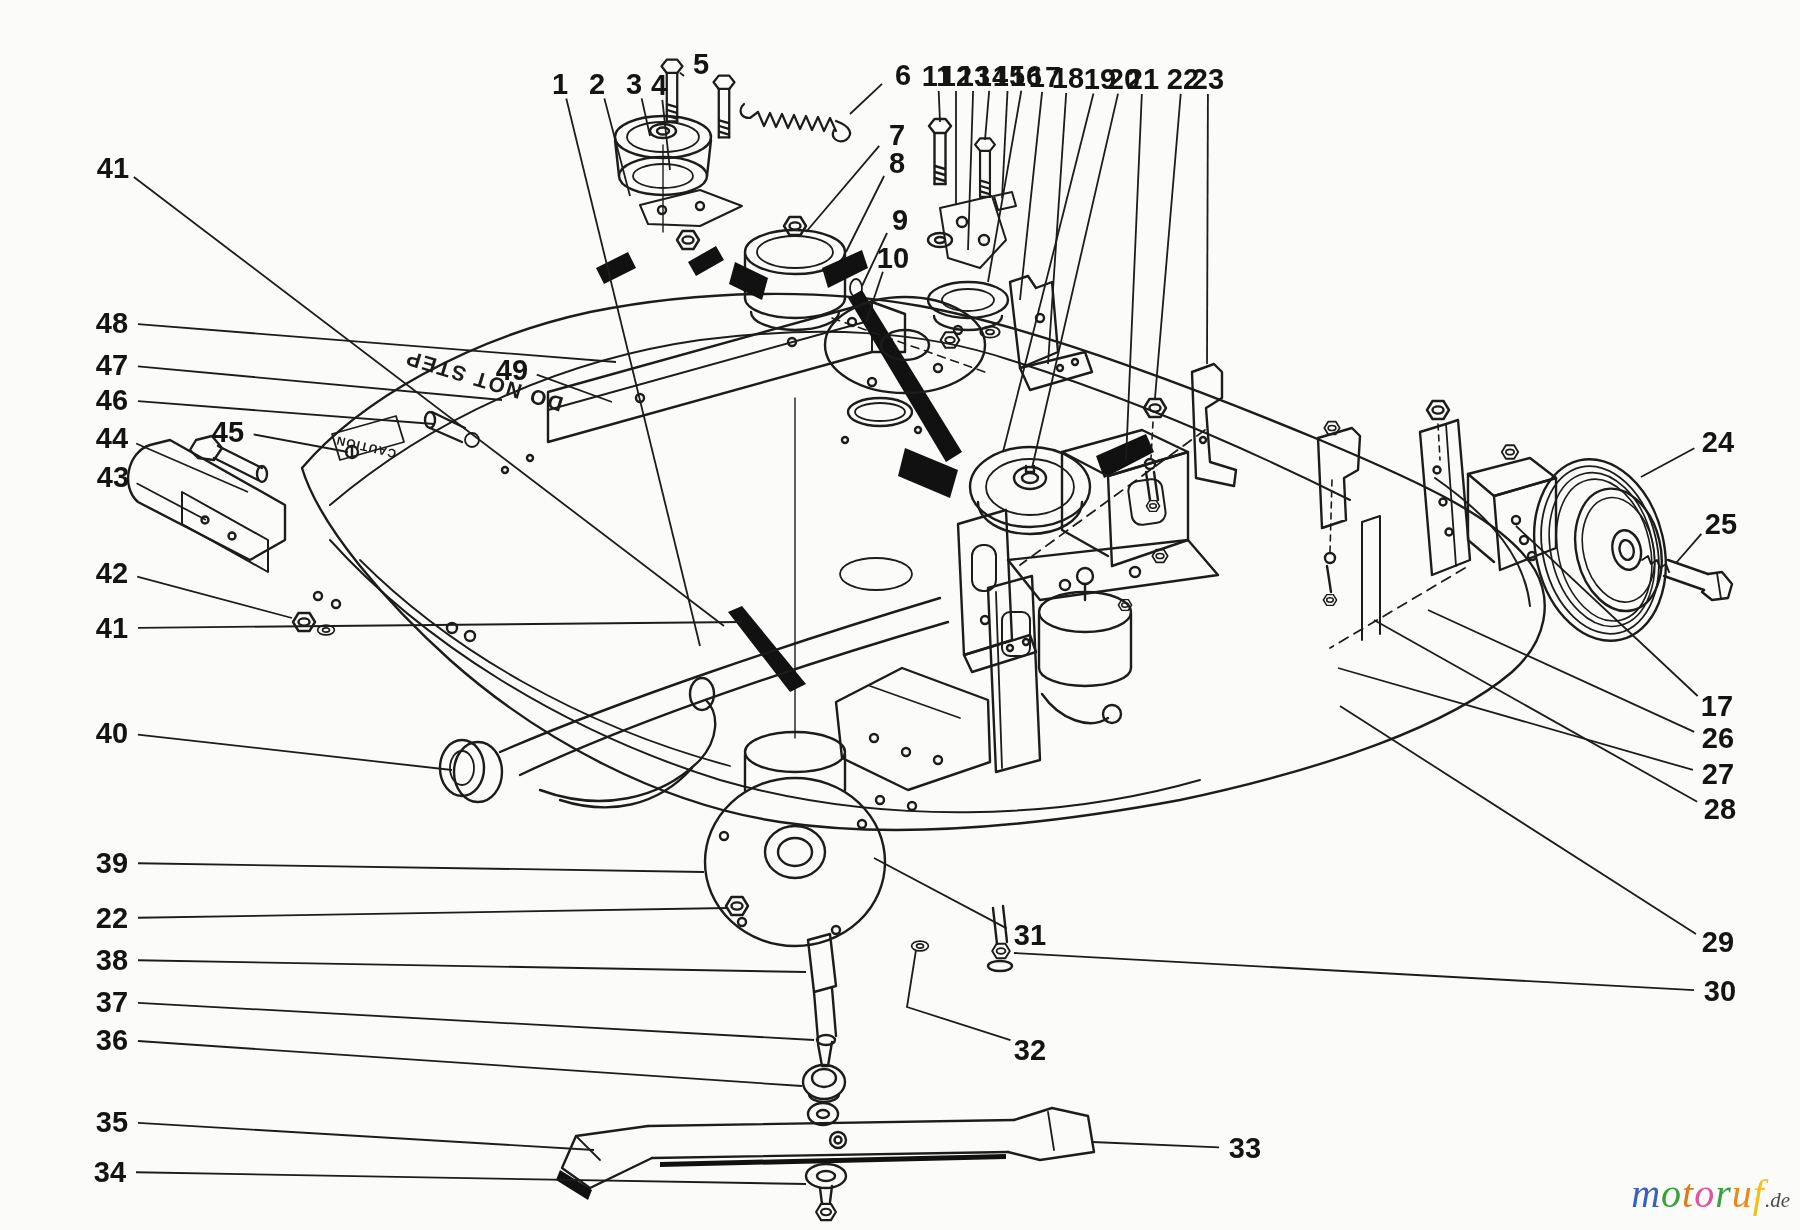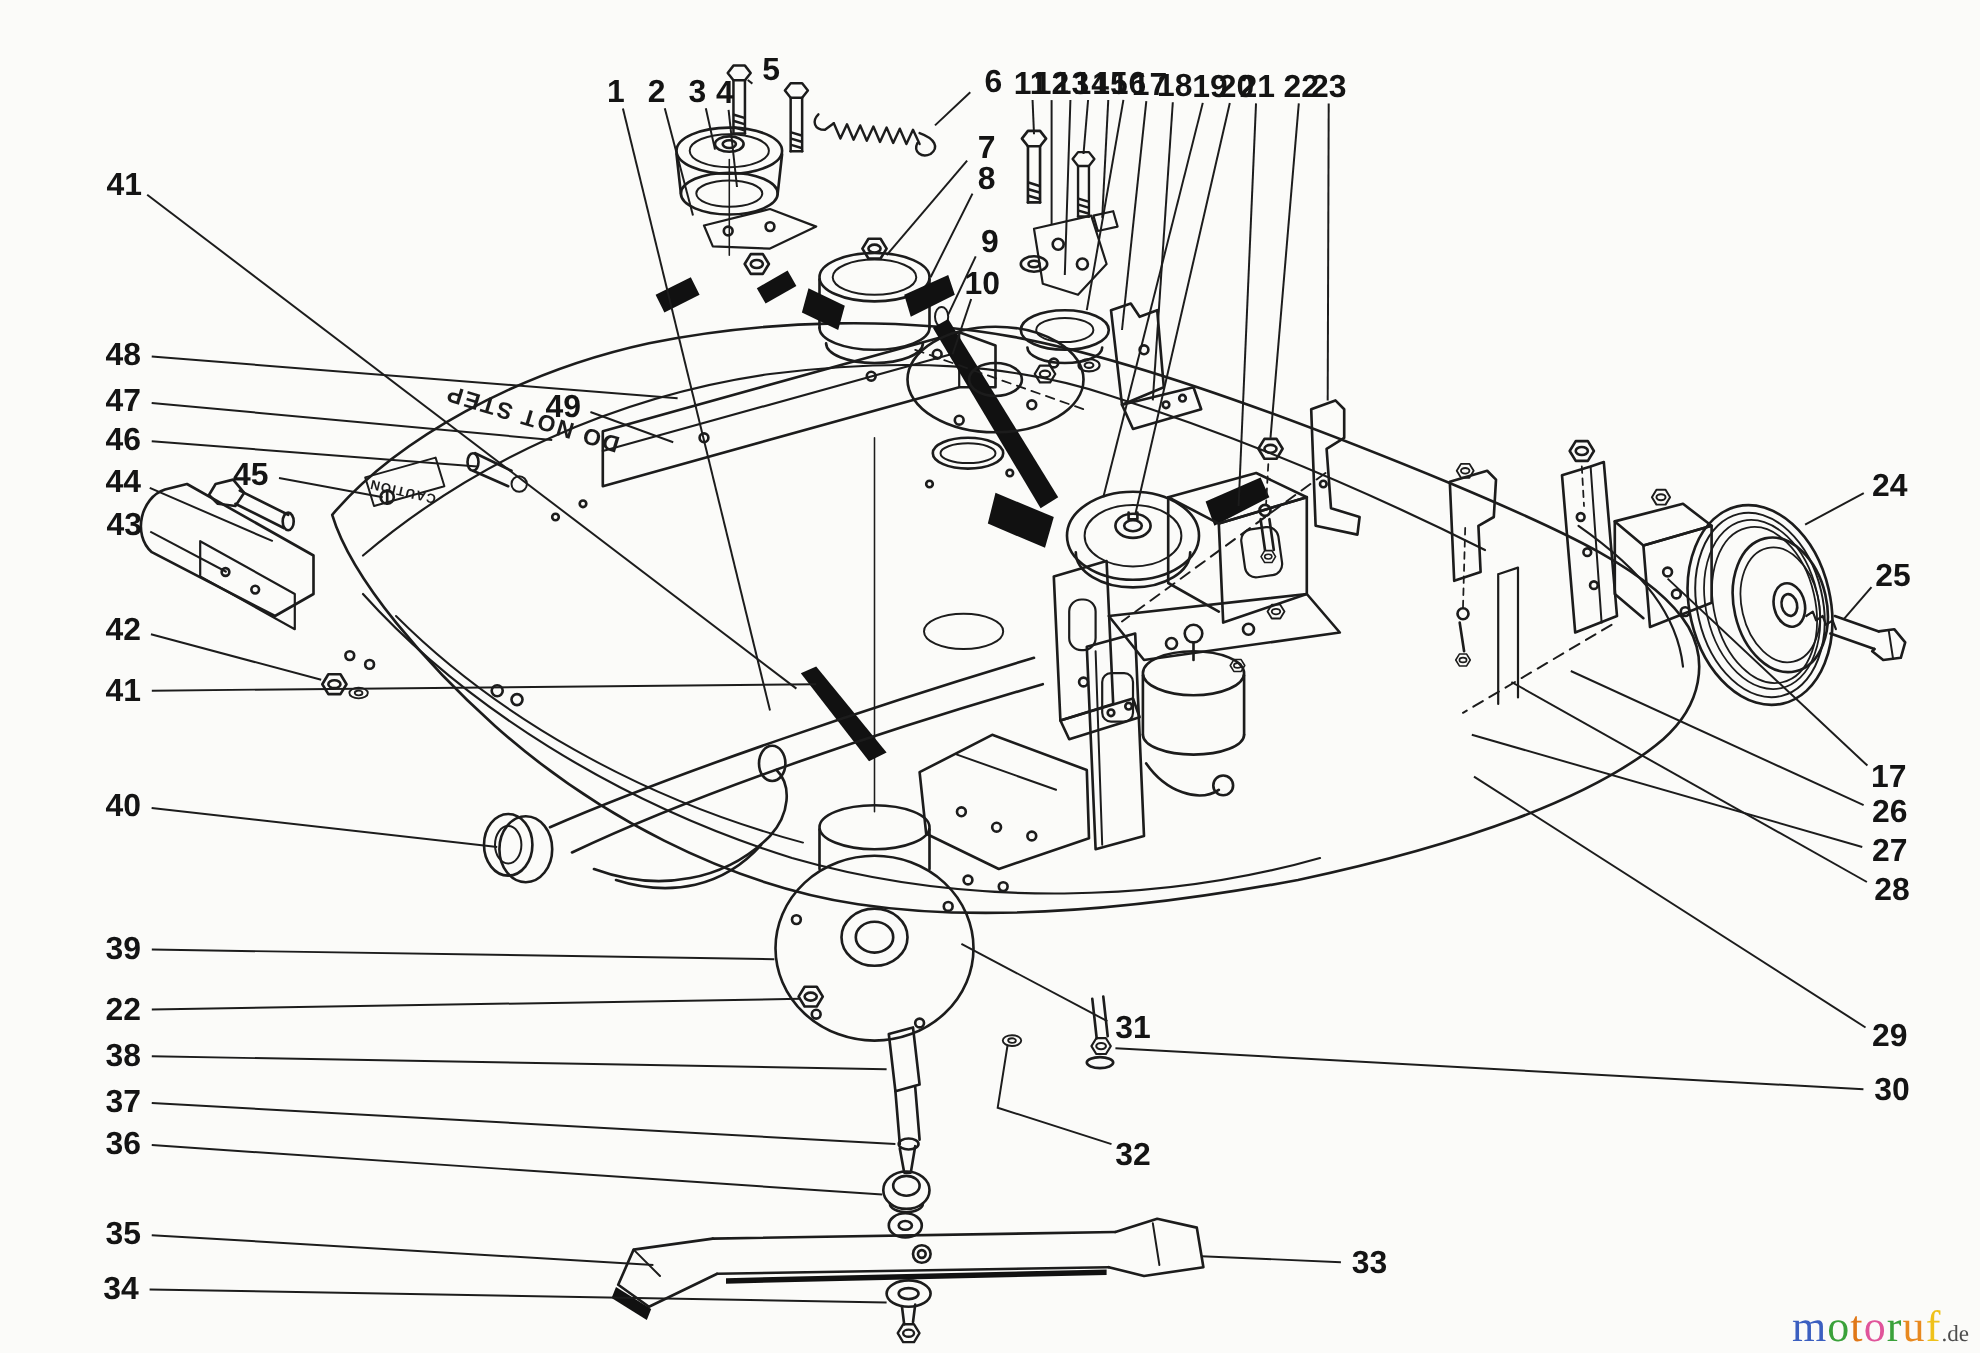--- a/index.html
+++ b/index.html
@@ -1,20 +1,20 @@
 <!DOCTYPE html>
 <html><head>
 <meta charset="utf-8">
 <style>
   html,body{margin:0;padding:0;background:#e8e8e4;}
   .stage{position:relative;width:1800px;height:1230px;background:#fbfbf9;overflow:hidden;
          font-family:"Liberation Sans",sans-serif;}
   .stage svg{position:absolute;left:0;top:0;}
-  .logo{position:absolute;right:10px;bottom:4px;font-family:"Liberation Serif",serif;
-        font-size:40px;letter-spacing:1px;line-height:1;user-select:none;}
+  .logo{position:absolute;right:10px;bottom:16px;font-family:"Liberation Serif",serif;
+        font-size:40px;letter-spacing:1px;line-height:1;user-select:none;font-style:italic;}
   .logo .suffix{font-size:21px;letter-spacing:0;}
   .callout-text{font-family:"Liberation Sans",sans-serif;font-weight:700;font-size:29px;fill:#141414;}
   .decal{font-family:"Liberation Sans",sans-serif;font-weight:700;fill:#1c1c1c;}
 </style>
 </head>
 <body>
 
 <div class="stage">
 <svg id="diagram" width="1800" height="1230" viewBox="0 0 1800 1230">
 

